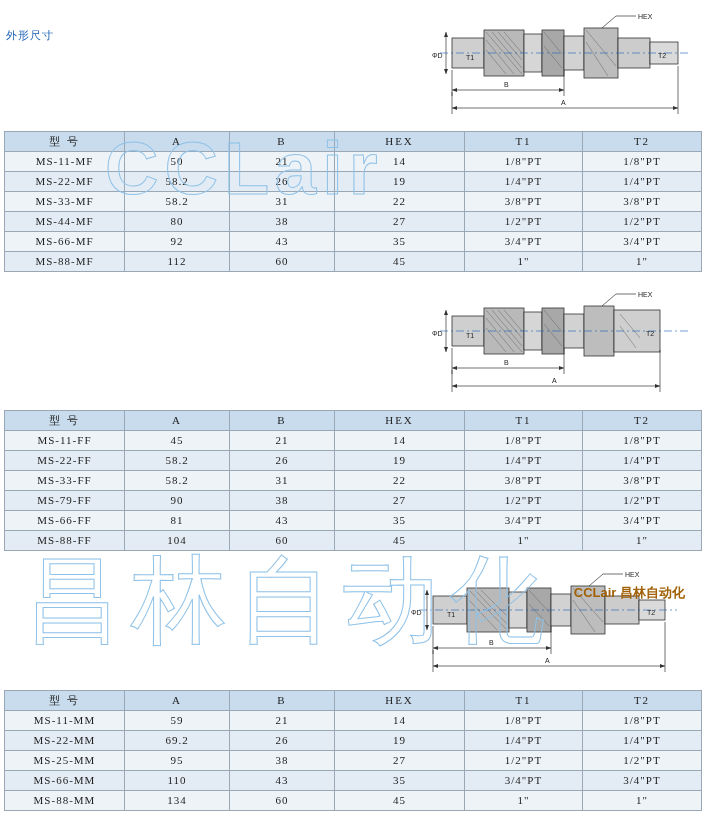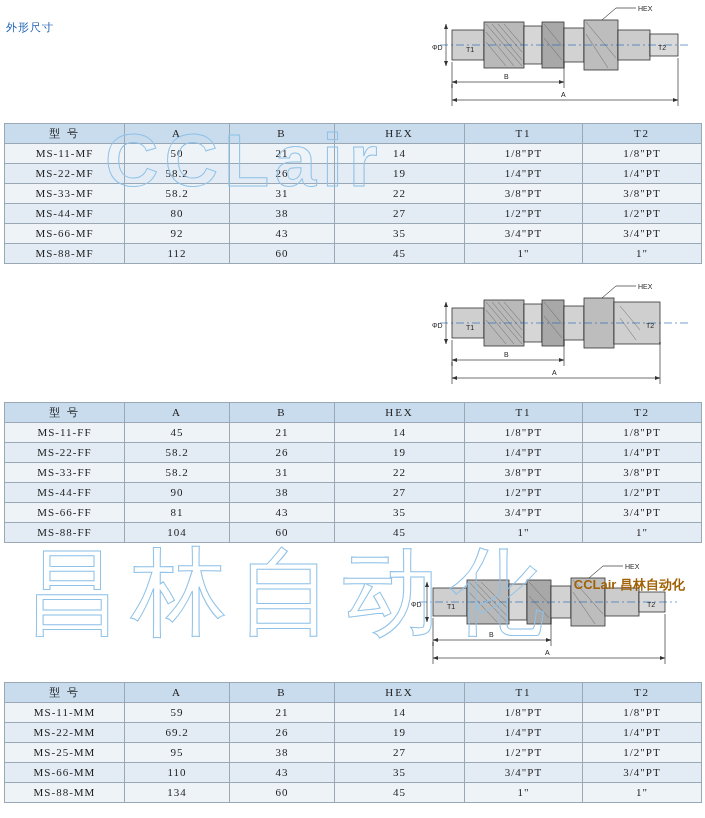--- a/index.html
+++ b/index.html
@@ -11,20 +11,21 @@
     height: 818px;
     position: relative;
     background: #ffffff;
     font-family: "Liberation Serif", serif;
     overflow: hidden;
   }
   .page {
     position: relative;
     width: 705px;
     height: 610px;
+    margin-top: 8px;
   }
   .section-title {
     position: absolute;
     left: 6px;
     top: 20px;
     font-family: "Liberation Sans", sans-serif;
     font-size: 11px;
     color: #1a5fb4;
     letter-spacing: 1px;
   }
@@ -342,21 +343,21 @@
       </tr>
       <tr>
         <td>MS-33-FF</td>
         <td>58.2</td>
         <td>31</td>
         <td>22</td>
         <td>3/8"PT</td>
         <td>3/8"PT</td>
       </tr>
       <tr>
-        <td>MS-44-FF</td>
+        <td>MS-79-FF</td>
         <td>90</td>
         <td>38</td>
         <td>27</td>
         <td>1/2"PT</td>
         <td>1/2"PT</td>
       </tr>
       <tr>
         <td>MS-66-FF</td>
         <td>81</td>
         <td>43</td>

